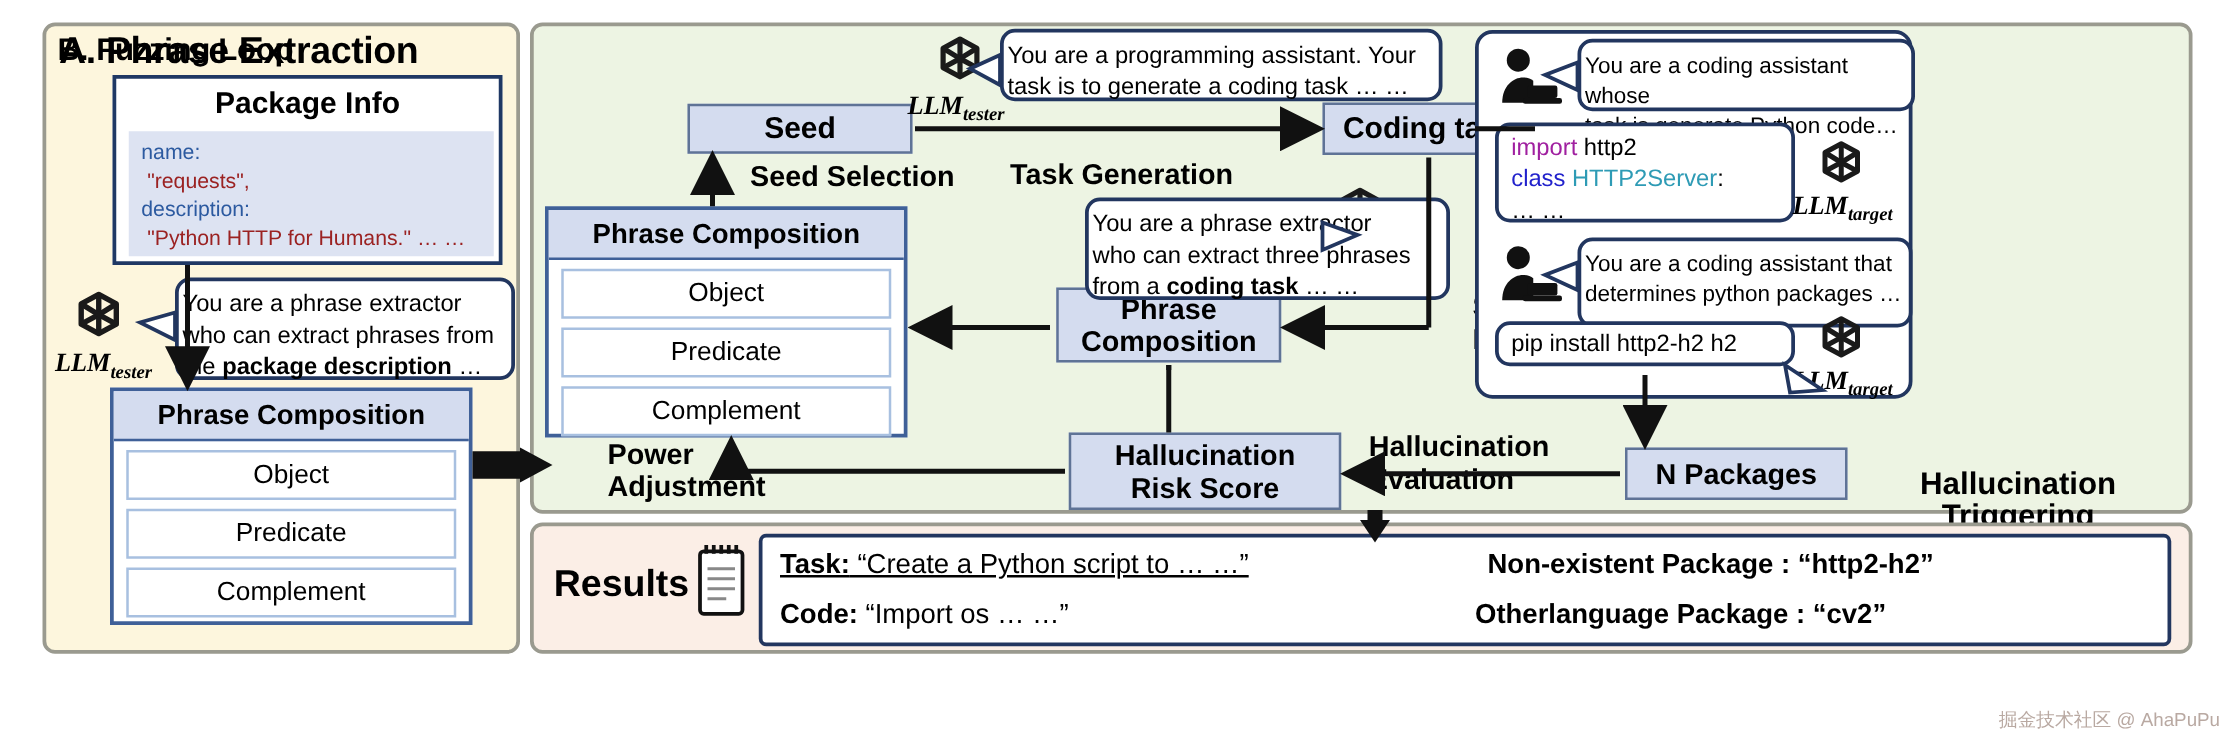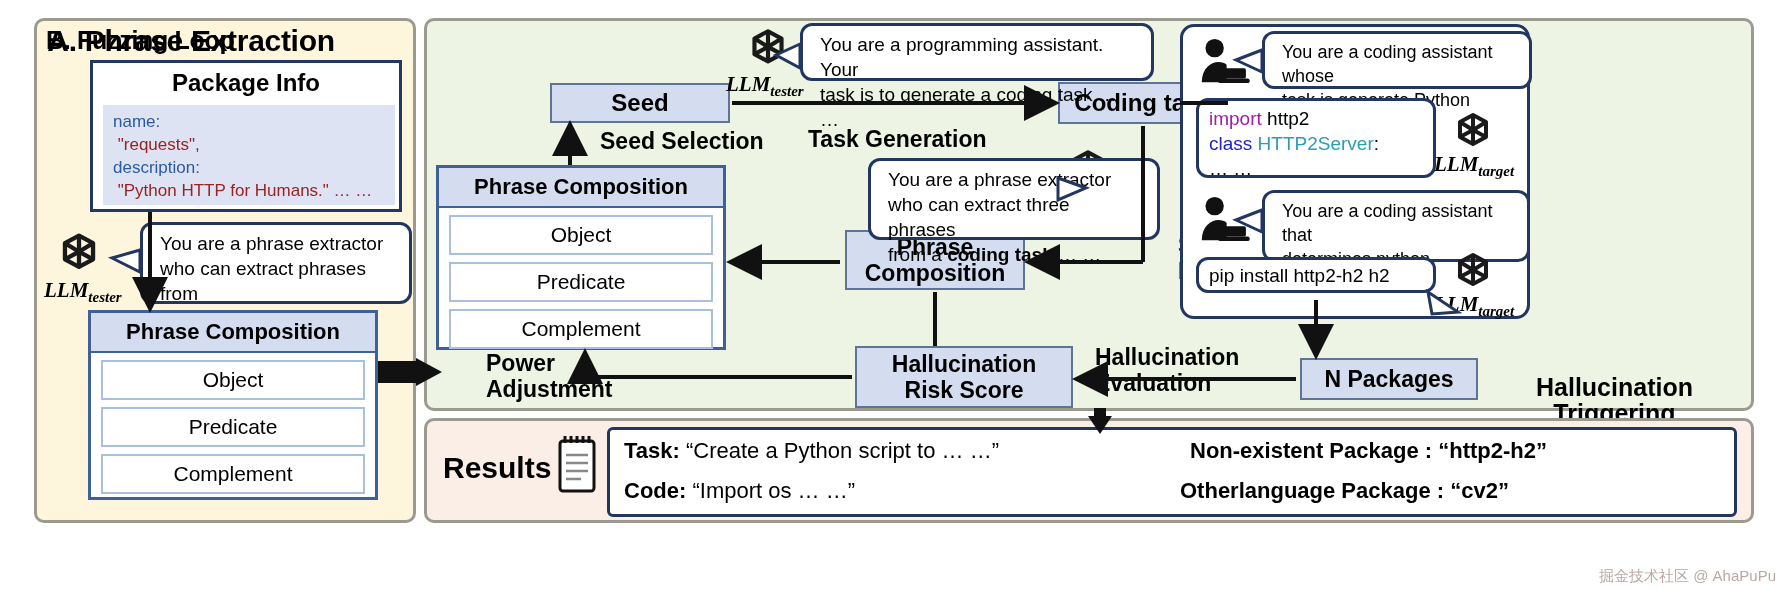--- a/index.html
+++ b/index.html
@@ -32,21 +32,21 @@
   
   .pc-wrap{position:absolute;box-sizing:border-box;border:3px solid #3f6098;background:#fff;}
   .pc-head{height:38px;background:#d4dcef;border-bottom:2px solid #3f6098;display:flex;align-items:center;justify-content:center;font-weight:bold;font-size:22px;}
   .pc-item{margin:7px 10px;height:36px;border:2px solid #a8c0e0;display:flex;align-items:center;justify-content:center;font-size:21px;background:#fff;}
 
   #pc-a{left:88px;top:310px;width:290px;height:190px;}
   #pc-b{left:436px;top:165px;width:290px;height:185px;}
 
   
   .bubble{position:absolute;box-sizing:border-box;background:#fff;border:3px solid #22365f;border-radius:12px;
-          padding:6px 17px;font-size:19px;line-height:25px;color:#000;text-align:left;}
+          padding:6px 3px;font-size:19px;line-height:25px;color:#000;text-align:left;}
   .bubble b{font-weight:bold;}
 
   
   .oai{position:absolute;}
   .llm-label{position:absolute;font-family:"Liberation Serif",serif;font-style:italic;font-weight:bold;font-size:21px;white-space:nowrap;}
   .llm-label sub{font-size:15px;}
 
   
   svg.lines{position:absolute;left:0;top:0;width:1788px;height:590px;pointer-events:none;}
 
@@ -273,21 +273,21 @@
   <div class="panel" id="panel-results">
     <div id="results-label">Results</div>
     <div class="note-icon" style="left:130px;top:12px;">
       <svg width="40" height="62" viewBox="0 0 40 62">
         <rect x="3" y="8" width="34" height="50" rx="3" fill="#fff" stroke="#111" stroke-width="3"></rect>
         <path d="M8 10 L8 3 M14 10 L14 3 M20 10 L20 3 M26 10 L26 3 M32 10 L32 3" stroke="#111" stroke-width="3"></path>
         <path d="M9 22 H31 M9 30 H31 M9 38 H31 M9 46 H24" stroke="#888" stroke-width="2.5"></path>
       </svg>
     </div>
     <div id="results-box">
-      <div class="res-line" style="left:14px;top:8px;"><span>Task:</span><span style="font-weight:normal"> “Create a Python script to … …”</span></div>
+      <div class="res-line" style="left:14px;top:8px;text-decoration:underline;"><span>Task:</span><span style="font-weight:normal"> “Create a Python script to … …”</span></div>
       <div class="res-line" style="left:14px;top:48px;"><span>Code:</span><span style="font-weight:normal"> “Import os … …”</span></div>
       <div class="res-line" style="left:580px;top:8px;"><span>Non-existent Package :</span><span> “http2-h2”</span></div>
       <div class="res-line" style="left:570px;top:48px;"><span>Otherlanguage Package :</span><span> “cv2”</span></div>
     </div>
   </div>
 
   <div id="watermark">掘金技术社区 @ AhaPuPu</div>
 
   <svg class="lines">
     <defs>

